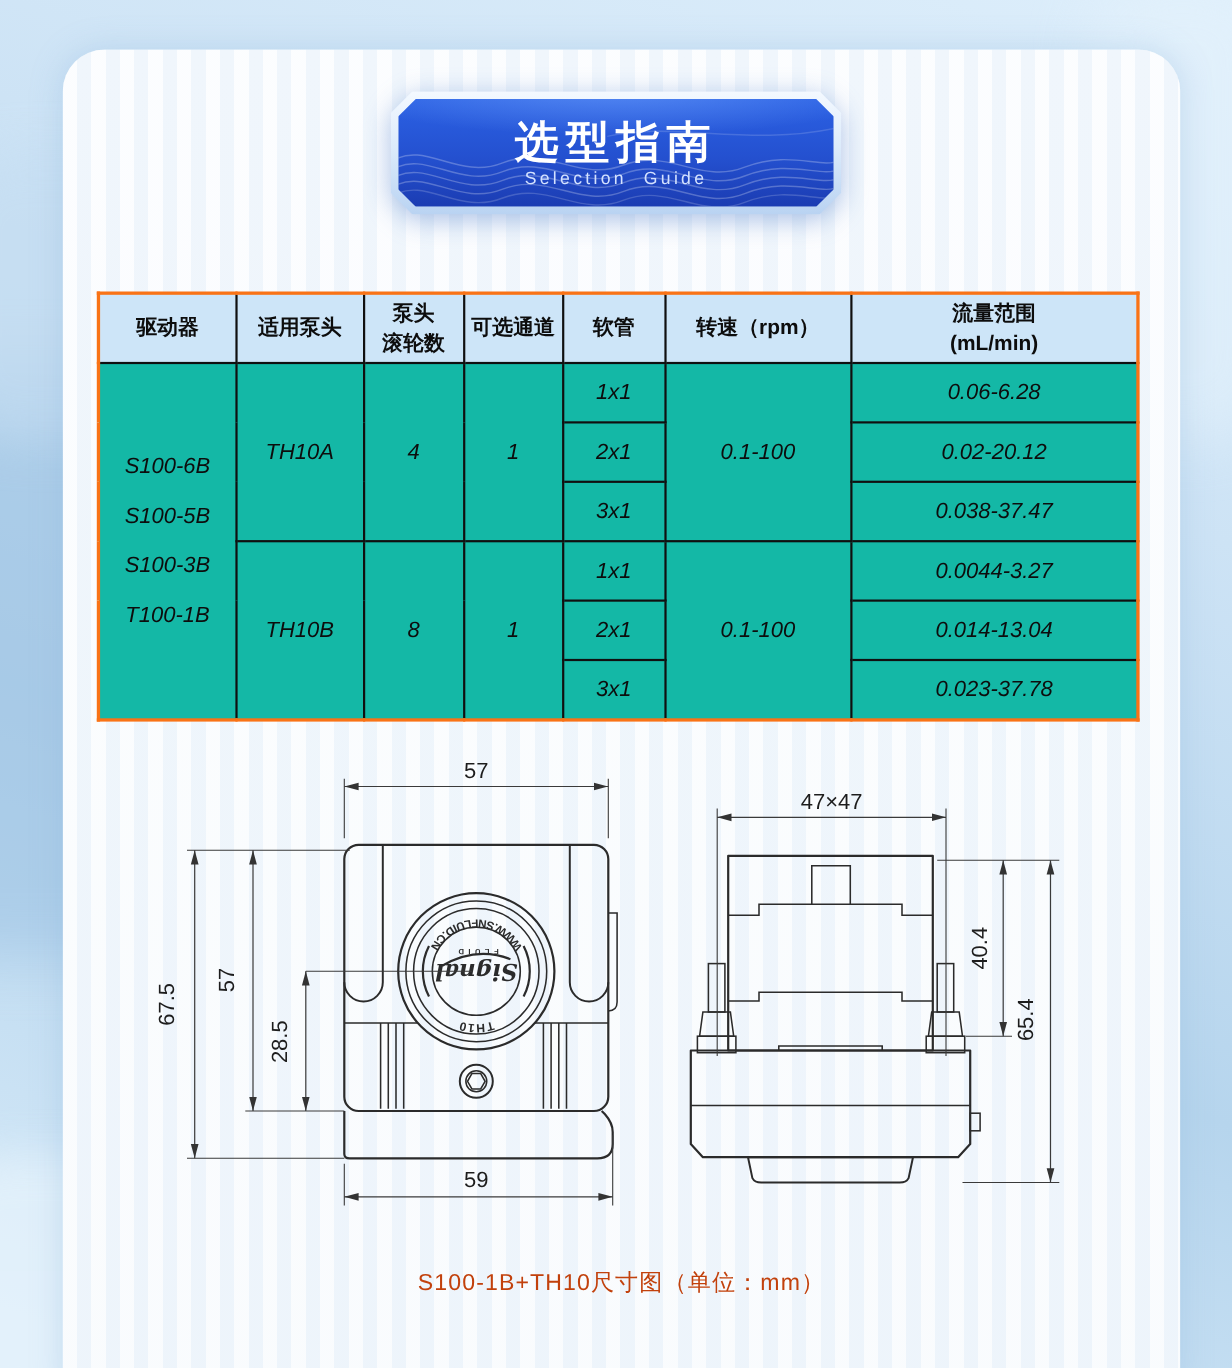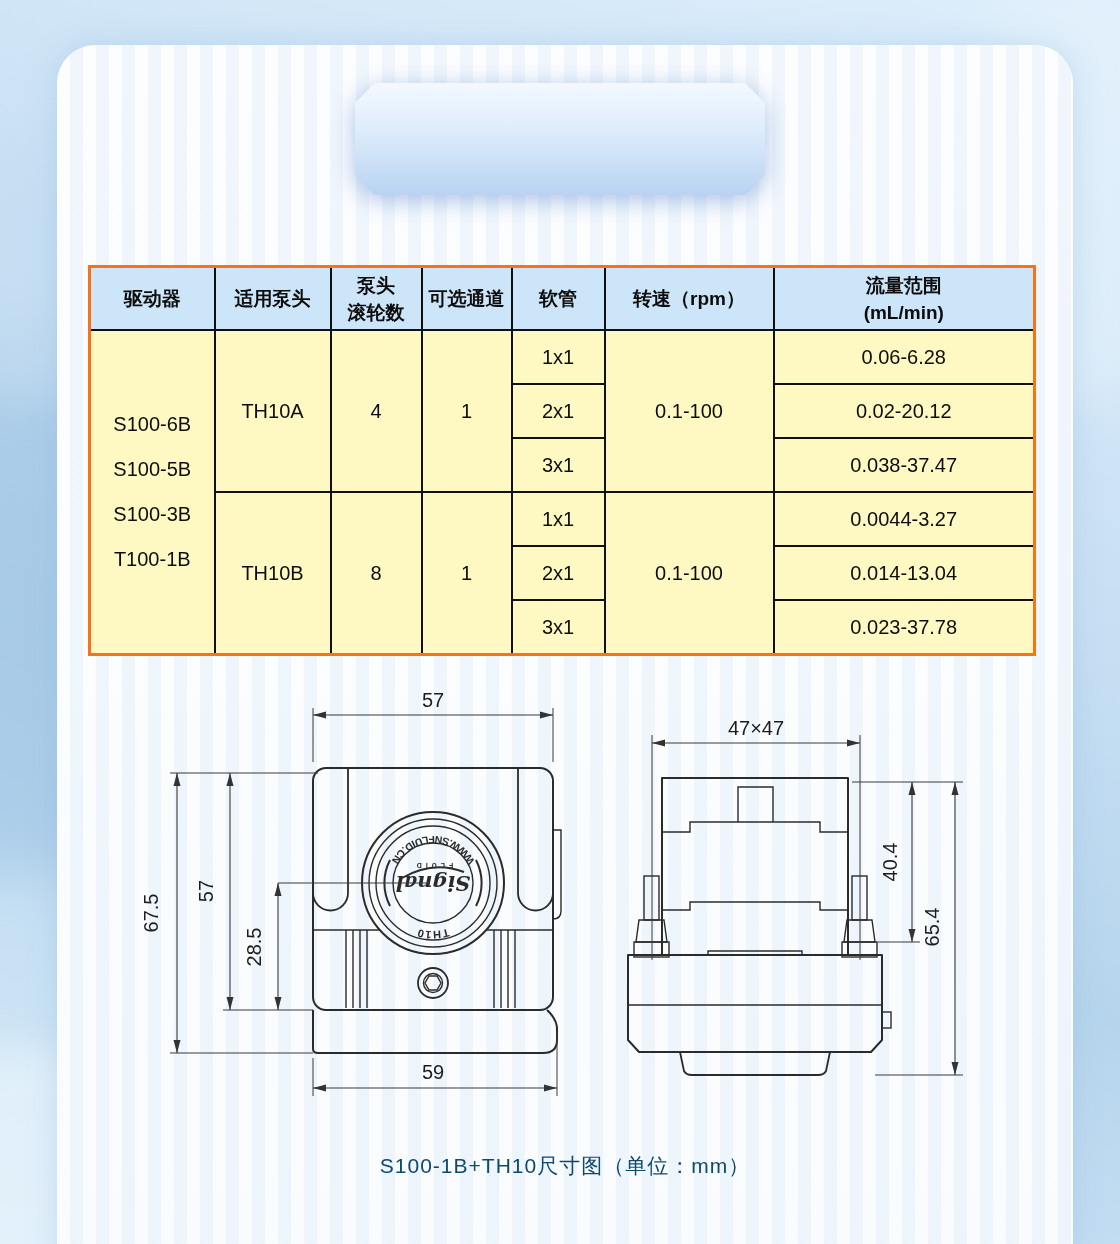--- a/index.html
+++ b/index.html
@@ -39,52 +39,66 @@
     color:#ffffff;font-size:40px;font-weight:700;letter-spacing:6px;}
   .banner-sub{position:absolute;left:0;top:64px;width:100%;text-align:center;
     color:#d4e2ff;font-size:16px;letter-spacing:3px;word-spacing:8px;}
 
   
   .sel-table{position:absolute;left:88px;top:265px;width:945px;border-collapse:collapse;
     table-layout:fixed;border:3px solid #f97316;}
   .sel-table th,.sel-table td{border:2px solid #101010;text-align:center;vertical-align:middle;
     color:#0d0d0d;padding:0;}
   .sel-table th{background:#cde5f8;font-size:19px;font-weight:700;height:61px;line-height:27px;}
-  .sel-table td{background:#fef9c3;font-size:20px;height:52px;}
+  .sel-table td{background:#14b8a6;font-size:20px;height:52px;font-style:italic;}
   .driver-cell div{line-height:45px;font-size:20px;}
 
   
   .drawing{position:absolute;left:130px;top:690px;}
   .ln2{stroke:#2b2b2b;stroke-width:2;fill:none;stroke-linejoin:round;}
   .ln18{stroke:#2b2b2b;stroke-width:1.8;fill:none;stroke-linejoin:round;}
   .ln14{stroke:#2b2b2b;stroke-width:1.4;fill:none;}
   .ext{stroke:#3a3a3a;stroke-width:1;fill:none;}
   .dl{stroke:#3a3a3a;stroke-width:1.1;fill:none;marker-start:url(#arw);marker-end:url(#arw);}
   .dim{font-size:20px;fill:#1d1d1d;}
   .logo-arc{font-size:11px;font-weight:700;fill:#2b2b2b;letter-spacing:1px;}
   .logo-arc-sm{font-size:10.5px;font-weight:700;fill:#2b2b2b;letter-spacing:.5px;}
   .logo-brand{font-size:21px;font-weight:700;font-style:italic;fill:#2b2b2b;font-family:"DejaVu Serif",serif;}
   .logo-sub{font-size:7px;font-weight:700;fill:#2b2b2b;letter-spacing:4px;}
   .swoosh{stroke:#2b2b2b;stroke-width:2;fill:none;}
 
   .caption{position:absolute;left:57px;top:1152px;width:1016px;text-align:center;
-    font-size:21px;color:#0c4a6e;letter-spacing:1px;}
+    font-size:21px;color:#c2410c;letter-spacing:1px;}
 </style>
 </head>
 <body>
 
 <div class="blob blob1"></div>
 <div class="blob blob2"></div>
 <div class="blob blob3"></div>
 <div class="blob blob4"></div>
 
 <div class="card"></div>
 
 <div class="banner">
   <div class="banner-outer"></div>
+  <div class="banner-inner">
+    <svg class="banner-waves" width="396" height="98" viewBox="0 0 396 98">
+      <g fill="none" stroke="rgba(255,255,255,.25)" stroke-width="1.3">
+        <path d="M-5,56 C25,38 55,74 95,58 C135,42 165,76 205,60 C245,44 275,78 315,62 C355,46 385,64 400,56"></path>
+        <path d="M-5,64 C25,46 55,82 95,66 C135,50 165,84 205,68 C245,52 275,86 315,70 C355,54 385,72 400,64"></path>
+        <path d="M-5,72 C25,54 55,90 95,74 C135,58 165,92 205,76 C245,60 275,94 315,78 C355,62 385,80 400,72"></path>
+        <path d="M-5,80 C25,62 55,98 95,82 C135,66 165,100 205,84 C245,68 275,102 315,86 C355,70 385,88 400,80"></path>
+        <path d="M-5,88 C25,70 55,106 95,90 C135,74 165,108 205,92 C245,76 275,110 315,94 C355,78 385,96 400,88" opacity=".7"></path>
+        <path d="M190,34 C250,20 320,44 400,26" opacity=".6"></path>
+      </g>
+    </svg>
+    <div class="banner-title">选型指南</div>
+    <div class="banner-sub">Selection Guide</div>
+  </div>
 </div>
 
 <table class="sel-table">
   <colgroup>
     <col style="width:125px">
       <col style="width:116px">
       <col style="width:91px">
     <col style="width:90px">
       <col style="width:93px">
       <col style="width:169px">

